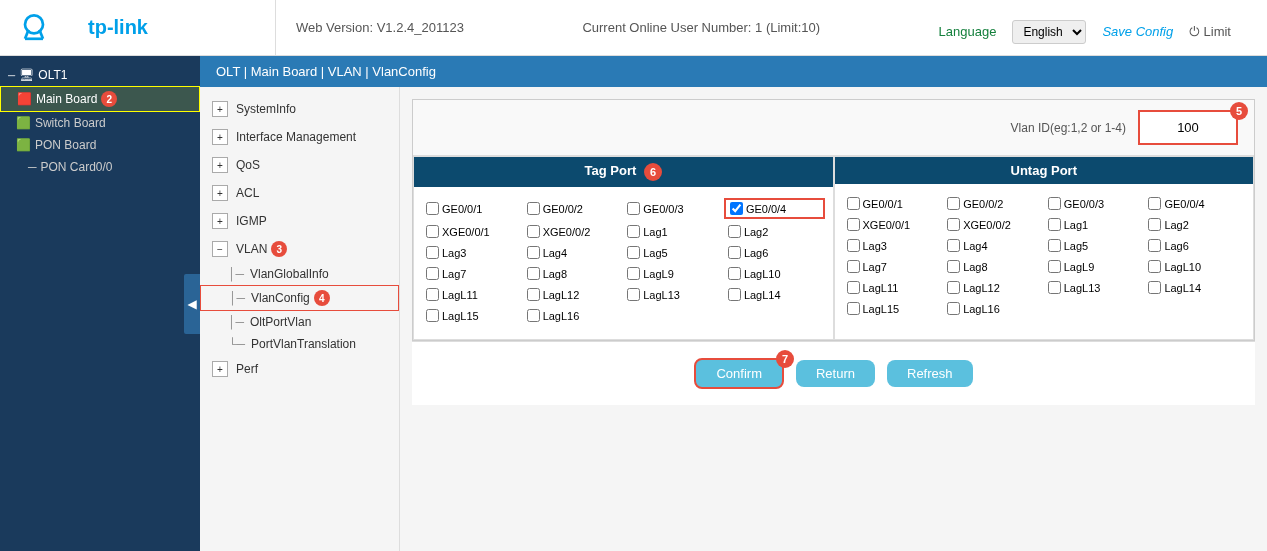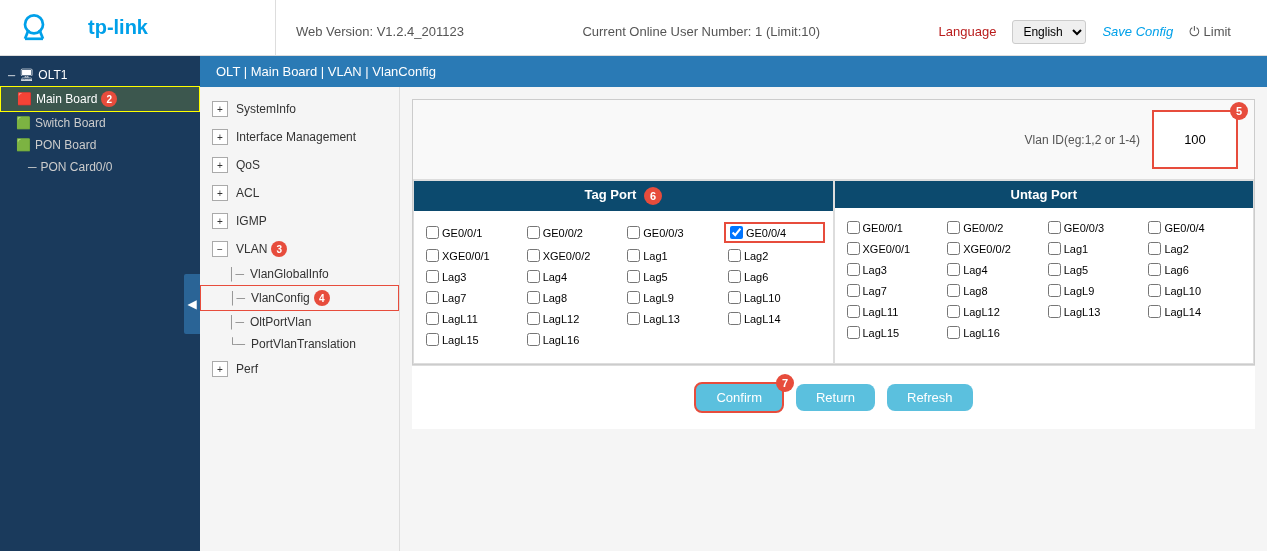--- a/index.html
+++ b/index.html
@@ -28,33 +28,33 @@
       color: #00a0e9;
       margin-left: 8px;
     }
     .logo-icon {
       width: 36px;
       height: 36px;
     }
     .header-center {
       flex: 1;
       display: flex;
-      align-items: center;
+      align-items: flex-start;
       justify-content: space-between;
       padding: 0 20px;
       margin-top: 8px;
     }
     .web-version { color: #555; font-size: 13px; }
     .online-users { color: #555; font-size: 13px; }
     .header-right {
       display: flex;
       align-items: center;
       gap: 16px;
     }
-    .lang-label { color: #b91c1c; font-size: 13px; }
+    .lang-label { color: #15803d; font-size: 13px; }
     .lang-select {
       padding: 3px 6px;
       border: 1px solid #ccc;
       border-radius: 3px;
       font-size: 12px;
     }
     .save-config {
       color: #00a0e9;
       text-decoration: none;
       font-size: 13px;
@@ -221,23 +221,23 @@
       background: #f9f9f9;
       border-bottom: 1px solid #ddd;
     }
     .vlan-id-label {
       color: #555;
       margin-right: 12px;
       font-size: 12px;
     }
     .vlan-id-input {
       border: 2px solid #e74c3c;
-      padding: 20px 8px;
+      padding: 8px 8px;
       font-size: 13px;
-      width: 86px;
+      width: 100px;
       text-align: center;
     }
 
     .ports-grid {
       display: grid;
       grid-template-columns: 1fr 1fr;
     }
     .port-section {
       border: 1px solid #ddd;
     }

